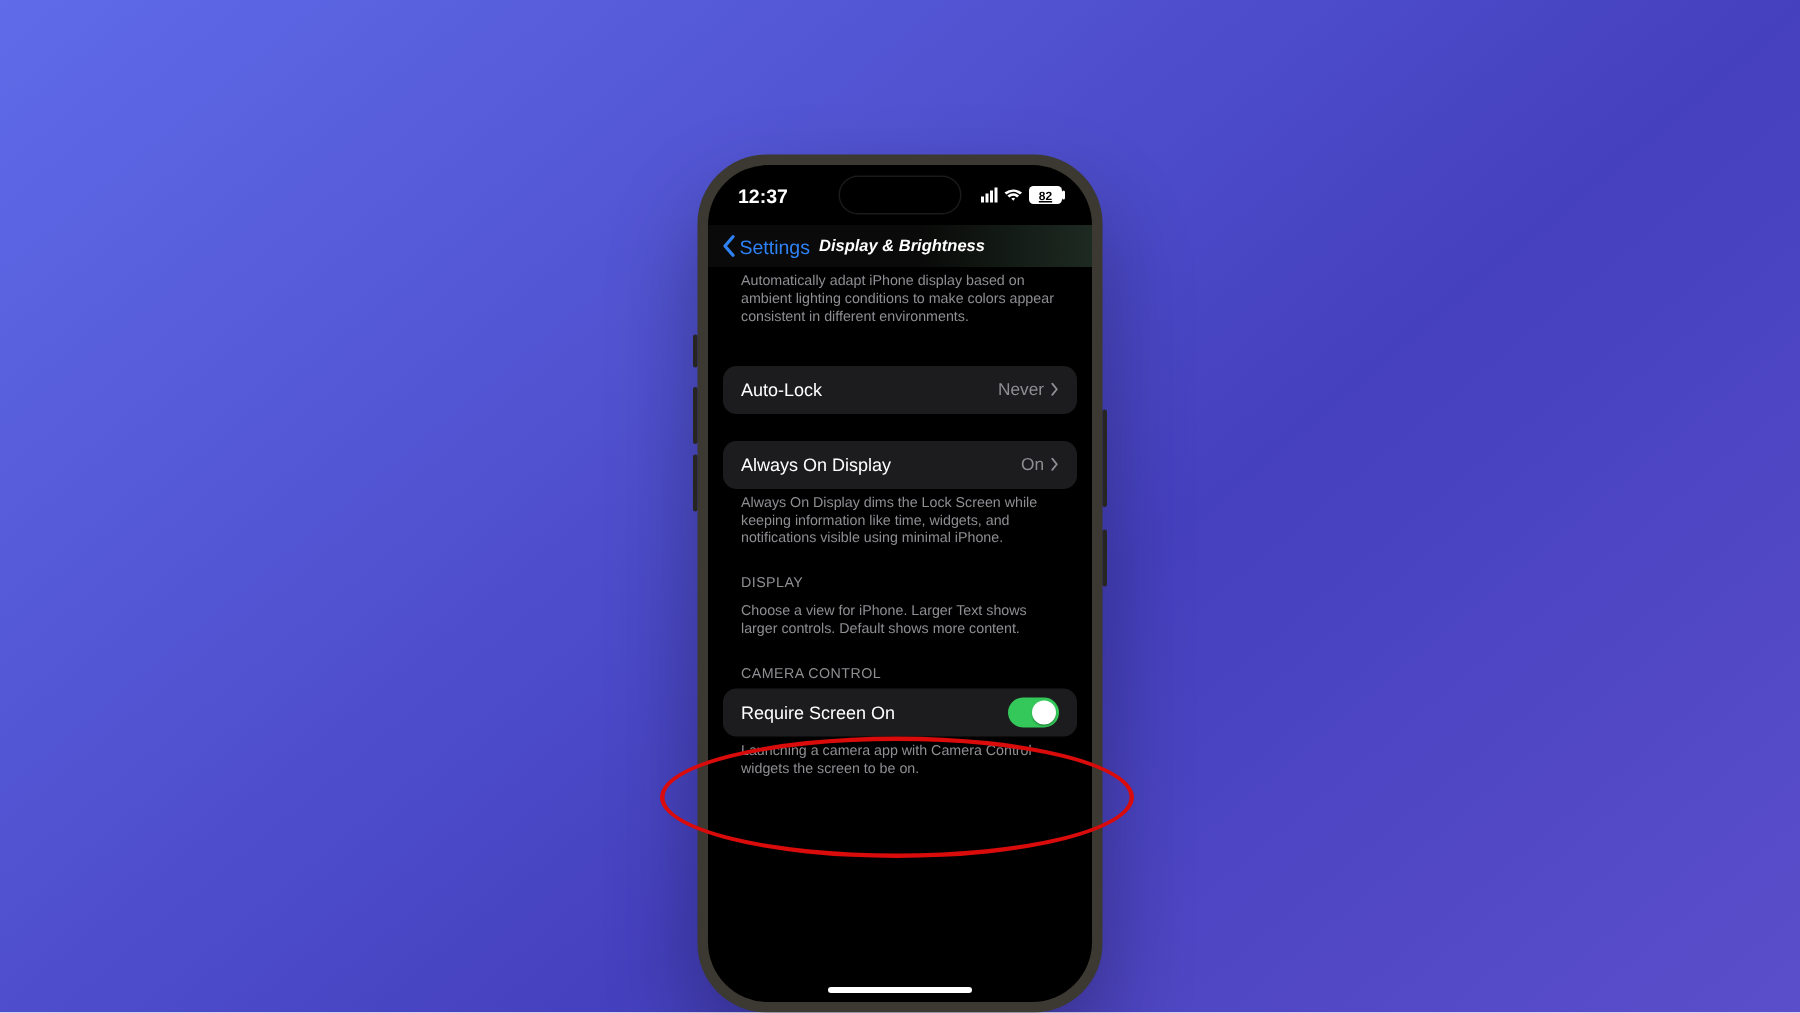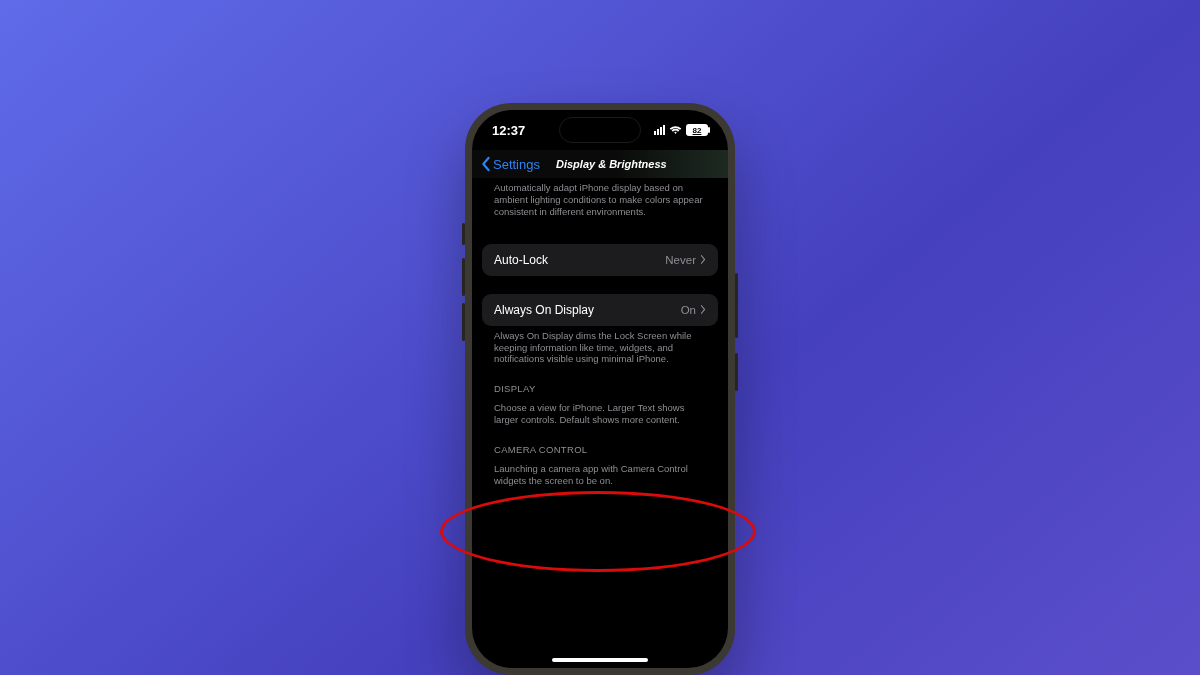--- a/index.html
+++ b/index.html
@@ -122,21 +122,21 @@
     width:2px; height:6px;
     background:#fff; border-radius:1px;
   }
 
   
   .nav-bar {
     height: 28px;
     display: flex;
     align-items: center;
     padding: 0 8px;
-    gap: 16px;
+    gap: 6px;
     background: linear-gradient(90deg, #090a09 0%, #090a09 55%, #1d2a21 100%);
   }
   .nav-back {
     display: flex;
     align-items: center;
     color: #2f82f6;
     font-size: 13px;
   }
   .nav-back svg { margin-right: 1px; }
   .nav-title {
@@ -304,20 +304,28 @@
                 </svg>
             </span>
           </div>
         </div>
         <div class="footnote">Always On Display dims the Lock Screen while keeping information like time, widgets, and notifications visible using minimal iPhone.</div>
 
         <div class="section-header">Display</div>
         <div class="footnote">Choose a view for iPhone. Larger Text shows larger controls. Default shows more content.</div>
 
         <div class="section-header">Camera Control</div>
+        <div class="cell-group">
+          <div class="cell">
+            <span>Require Screen On</span>
+            <div class="toggle">
+                <div class="knob"></div>
+              </div>
+          </div>
+        </div>
         <div class="footnote">Launching a camera app with Camera Control widgets the screen to be on.</div>
 
       </div>
 
       <div class="home-indicator"></div>
     </div>
   </div>
 
   <div class="annotation" style="left:440px; top:491px; width:310px; height:75px;"></div>
 </div>

